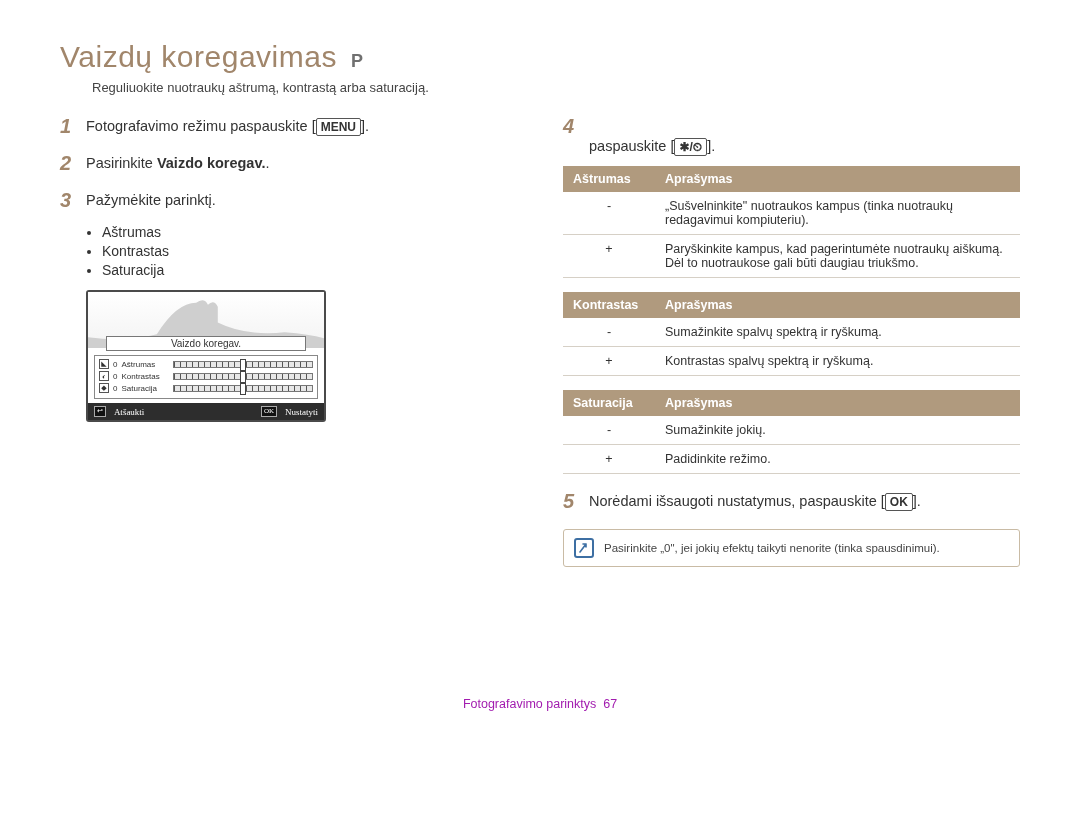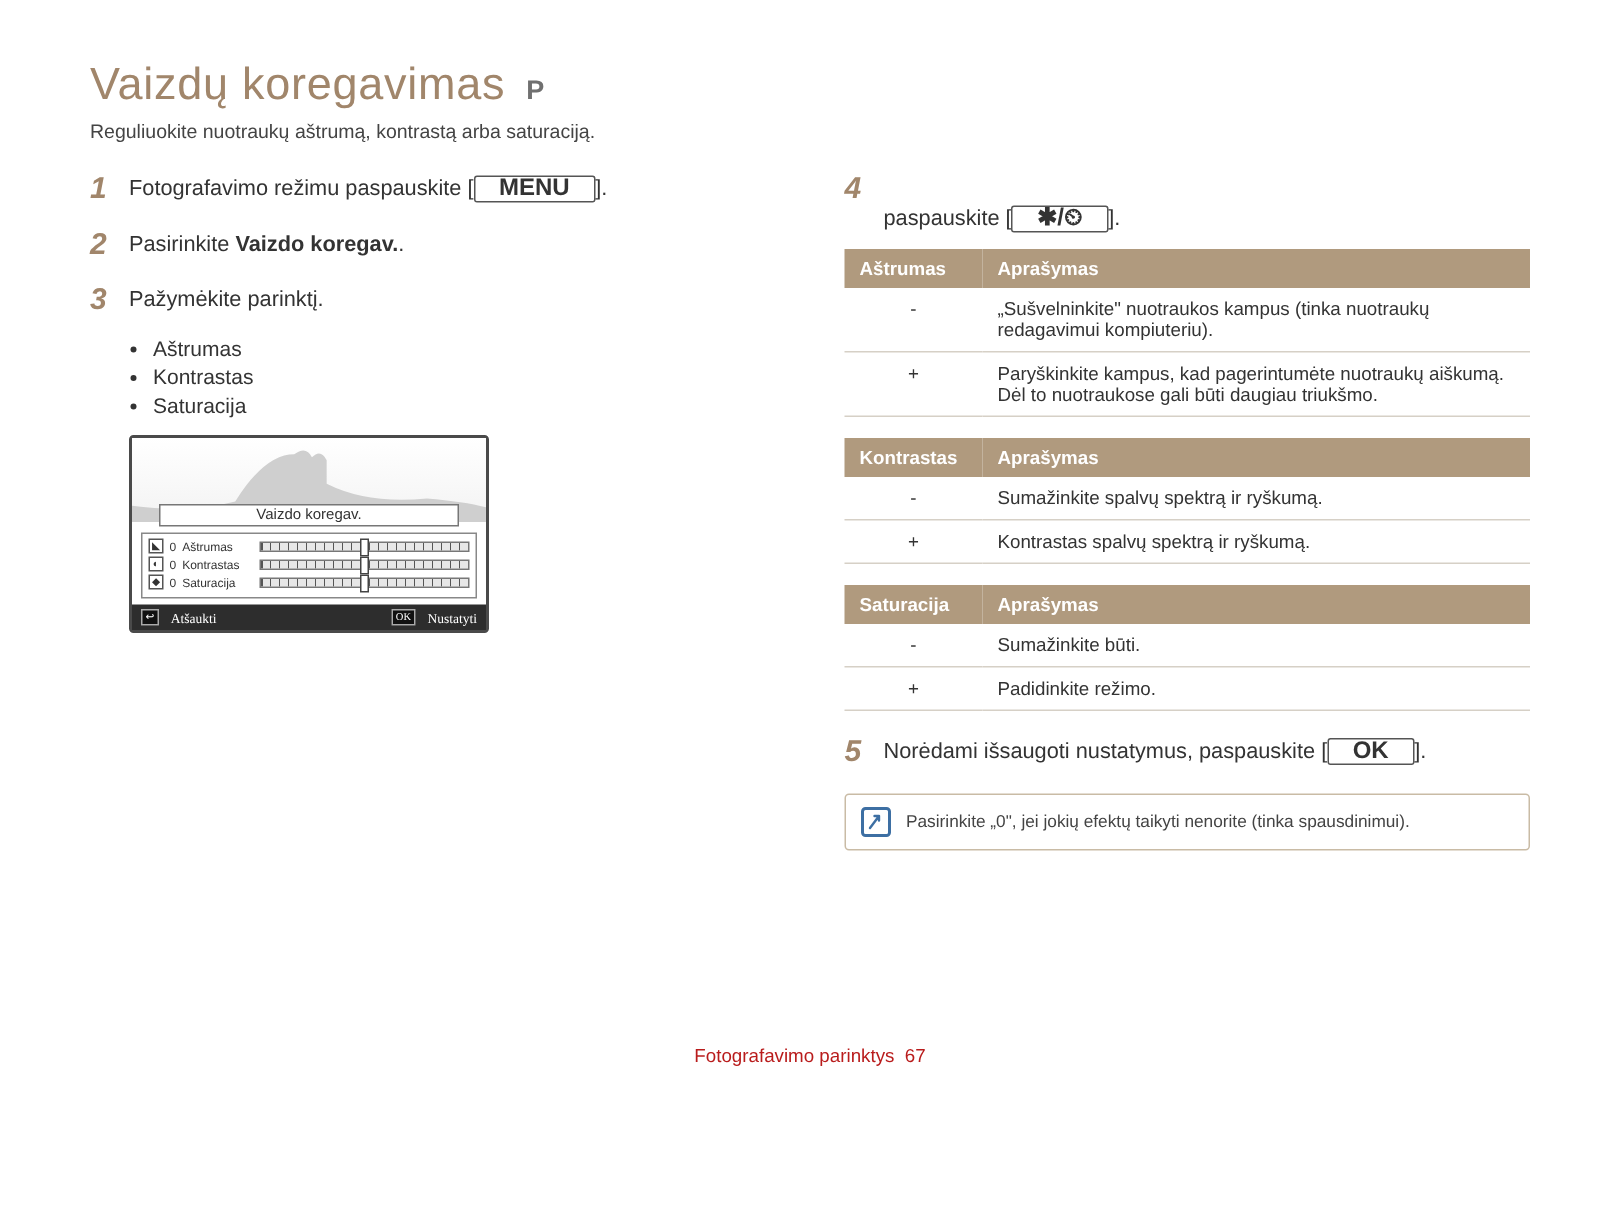--- a/index.html
+++ b/index.html
@@ -8,28 +8,28 @@
     font-family: Arial, Helvetica, sans-serif;
     background: #fff;
     color: #333;
     width: 1080px;
     height: 815px;
   }
   .page { padding: 40px 60px 0 60px; }
   .title-row { display: flex; align-items: baseline; gap: 14px; margin-bottom: 6px; }
   .title { font-size: 30px; color: #a1866b; font-weight: 400; letter-spacing: .5px; }
   .mode-badge { font-size: 18px; font-weight: 700; color: #707070; }
-  .subtitle { font-size: 13px; color: #444; margin-bottom: 18px; }
+  .subtitle { font-size: 13px; color: #444; margin-bottom: 18px; margin-left: 32px; }
   .cols { display: flex; gap: 46px; }
   .col { flex: 1 1 0; }
   .step { display: flex; gap: 8px; font-size: 14.5px; line-height: 1.35; margin-bottom: 10px; }
   .step .num { color: #a1866b; font-style: italic; font-size: 20px; font-weight: 600; min-width: 18px; }
   .step .txt { padding-top: 4px; }
   .bold { font-weight: 700; }
-  .kbd { display: inline-block; border: 1px solid #555; border-radius: 2px; padding: 0 16px; font-weight: 700; font-size: 16px; line-height: 16px; vertical-align: middle; }
+  .kbd { display: inline-block; border: 1px solid #555; border-radius: 2px; padding: 0 4px; font-weight: 700; font-size: 12px; line-height: 16px; vertical-align: middle; }
   .opt-list { list-style: disc; margin: 4px 0 12px 42px; padding: 0; font-size: 14px; }
   .opt-list li { margin: 3px 0; }
   .lcd-wrap { margin-left: 26px; }
   .lcd {
     width: 240px; border: 2px solid #4a4a4a; border-radius: 3px; background:#fff;
     font-size: 10px;
   }
   .lcd-sky { background: linear-gradient(#ffffff,#f3f3f3); height: 56px; position:relative; overflow:hidden; }
   .silhouette { position:absolute; bottom:0; left:0; right:0; fill:#cfcfcf; }
   .lcd-title-bar { text-align:center; font-size:10px; background:#fff; border:1px solid #777; margin: -12px 18px 0 18px; position:relative; padding:1px 0;}
@@ -58,21 +58,21 @@
   }
   table.desc td:first-child { text-align: center; }
   .note-box {
     border: 1px solid #c9bba5; border-radius: 3px; padding: 8px 10px; display:flex; gap:10px; align-items:center;
     font-size: 11.5px; color: #444; margin-top: 14px;
   }
   .note-icon {
     width: 20px; height: 20px; border: 2px solid #3d6fa3; color:#3d6fa3; border-radius:3px;
     display:flex; align-items:center; justify-content:center; flex: 0 0 20px;
   }
-  .footer { text-align:center; font-size: 12.5px; color:#b91c1c; margin-top: 130px; }
+  .footer { text-align:center; font-size: 12.5px; color:#a21caf; margin-top: 130px; }
 </style>
 </head>
 <body>
 
 <div class="page">
   <div class="title-row">
     <span class="title">Vaizdų koregavimas</span>
     <span class="mode-badge">P</span>
   </div>
   <div class="subtitle">Reguliuokite nuotraukų aštrumą, kontrastą arba saturaciją.</div>
@@ -191,21 +191,21 @@
         </table>
 
       <table class="desc">
         <tbody>
             <tr>
           <th>Saturacija</th>
           <th>Aprašymas</th>
         </tr>
         <tr>
           <td>-</td>
-          <td>Sumažinkite būti.</td>
+          <td>Sumažinkite jokių.</td>
         </tr>
         <tr>
           <td>+</td>
           <td>Padidinkite režimo.</td>
         </tr>
       </tbody>
         </table>
 
       <div class="step">
         <span class="num">5</span>

